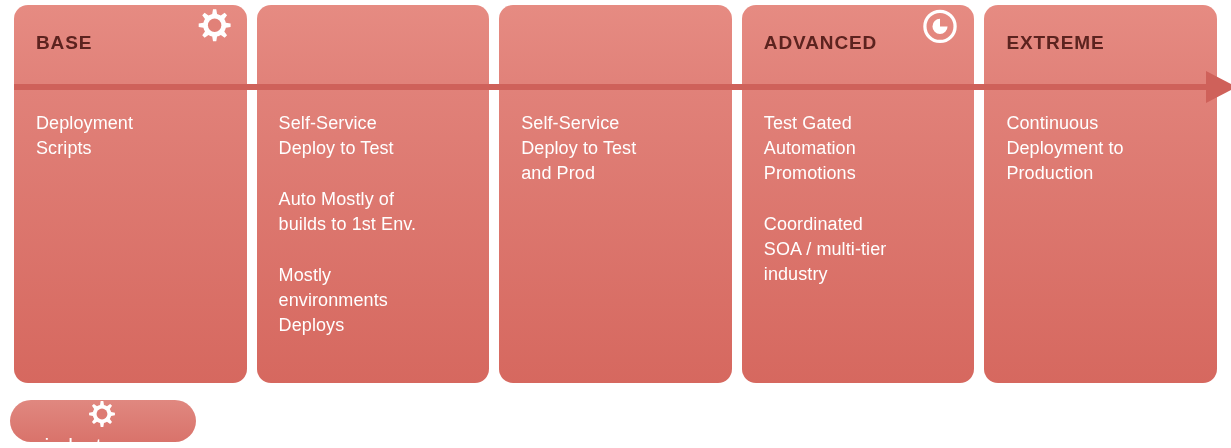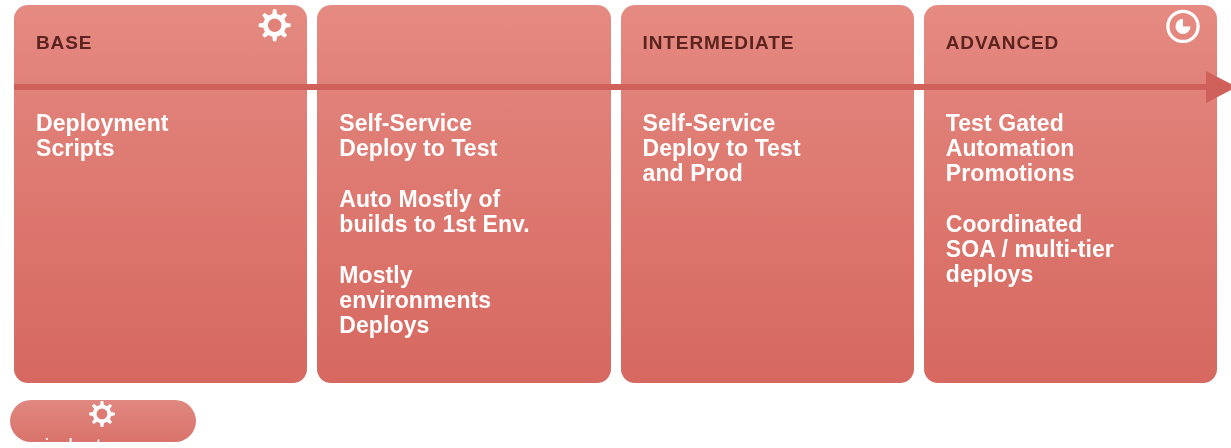--- a/index.html
+++ b/index.html
@@ -58,23 +58,23 @@
   .col-body {
     position: absolute;
     left: 0;
     top: 88px;
     right: 0;
     bottom: 0;
     padding: 18px 14px 0 22px;
   }
   .item {
     color: #ffffff;
-    font-size: 23px;
+    font-size: 18px;
     line-height: 25px;
-    font-weight: bold;
+    font-weight: normal;
     letter-spacing: 0.1px;
     margin-bottom: 26px;
     white-space: pre-line;
   }
   .item:last-child { margin-bottom: 0; }
 
   
   .col-badge {
     position: absolute;
     top: 3px;
@@ -188,23 +188,20 @@
 Deploy to Test</div>
         <div class="item">Auto Mostly of
 builds to 1st Env.</div>
         <div class="item">Mostly
 environments
 Deploys</div>
       </div>
     </div>
 
     <div class="col">
-      <div class="col-header">
-        <div class="col-title">INTERMEDIATE</div>
-      </div>
       <div class="col-body">
         <div class="item">Self-Service
 Deploy to Test
 and Prod</div>
       </div>
     </div>
 
     <div class="col">
       <div class="col-badge">
         <svg viewBox="0 0 64 64" aria-hidden="true">
@@ -214,24 +211,34 @@
       </div>
       <div class="col-header">
         <div class="col-title">ADVANCED</div>
       </div>
       <div class="col-body">
         <div class="item">Test Gated
 Automation
 Promotions</div>
         <div class="item">Coordinated
 SOA / multi-tier
-deploys</div>
-      </div>
-    </div>
-
+industry</div>
+      </div>
+    </div>
+
+    <div class="col">
+      <div class="col-header">
+        <div class="col-title">EXTREME</div>
+      </div>
+      <div class="col-body">
+        <div class="item">Continuous
+Deployment to
+Production</div>
+      </div>
+    </div>
 
     <div class="arrow-line"></div>
     <div class="arrow-head"></div>
   </div>
 
   <div class="legend">
     <div class="legend-icon">
       <svg viewBox="0 0 64 64" aria-hidden="true">
         <path fill="#ffffff" d="M29.5 2 L34.5 2 L35.7 9.2 Q38.7 10 41.4 11.6 L47.3 7.4 L50.9 11 L46.7 16.9 Q48.3 19.6 49.1 22.6 L56.3 23.8 L56.3 28.8 L49.1 30 Q48.3 33 46.7 35.7 L50.9 41.6 L47.3 45.2 L41.4 41 Q38.7 42.6 35.7 43.4 L34.5 50.6 L29.5 50.6 L28.3 43.4 Q25.3 42.6 22.6 41 L16.7 45.2 L13.1 41.6 L17.3 35.7 Q15.7 33 14.9 30 L7.7 28.8 L7.7 23.8 L14.9 22.6 Q15.7 19.6 17.3 16.9 L13.1 11 L16.7 7.4 L22.6 11.6 Q25.3 10 28.3 9.2 Z"></path>
         <circle cx="32" cy="26.3" r="10.2" fill="#dd7b73"></circle>

